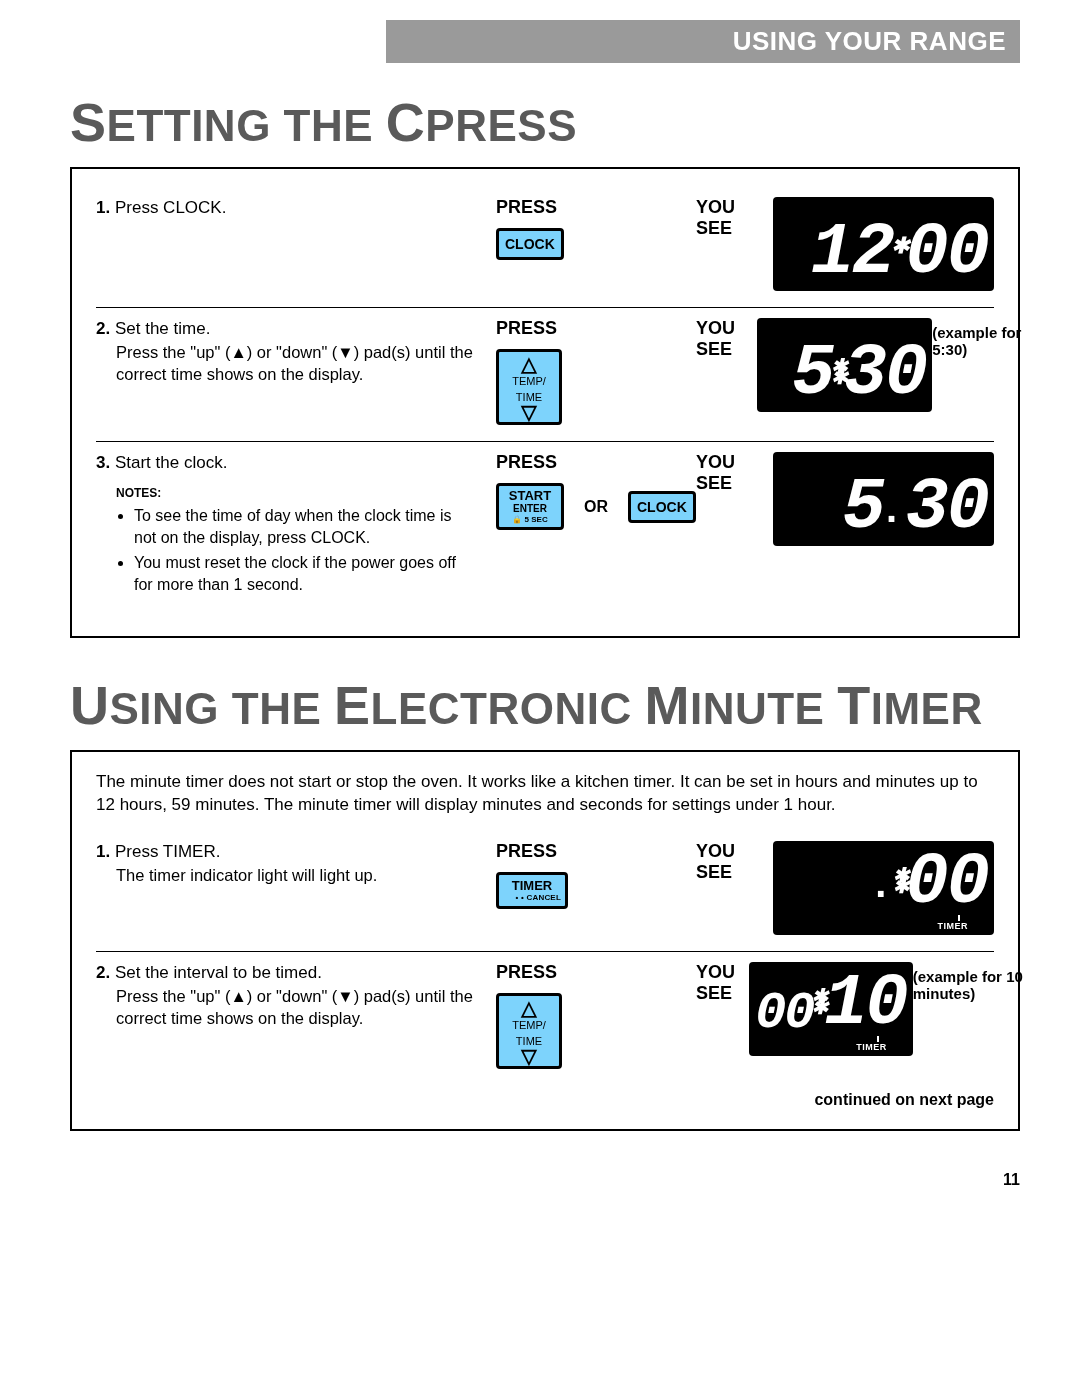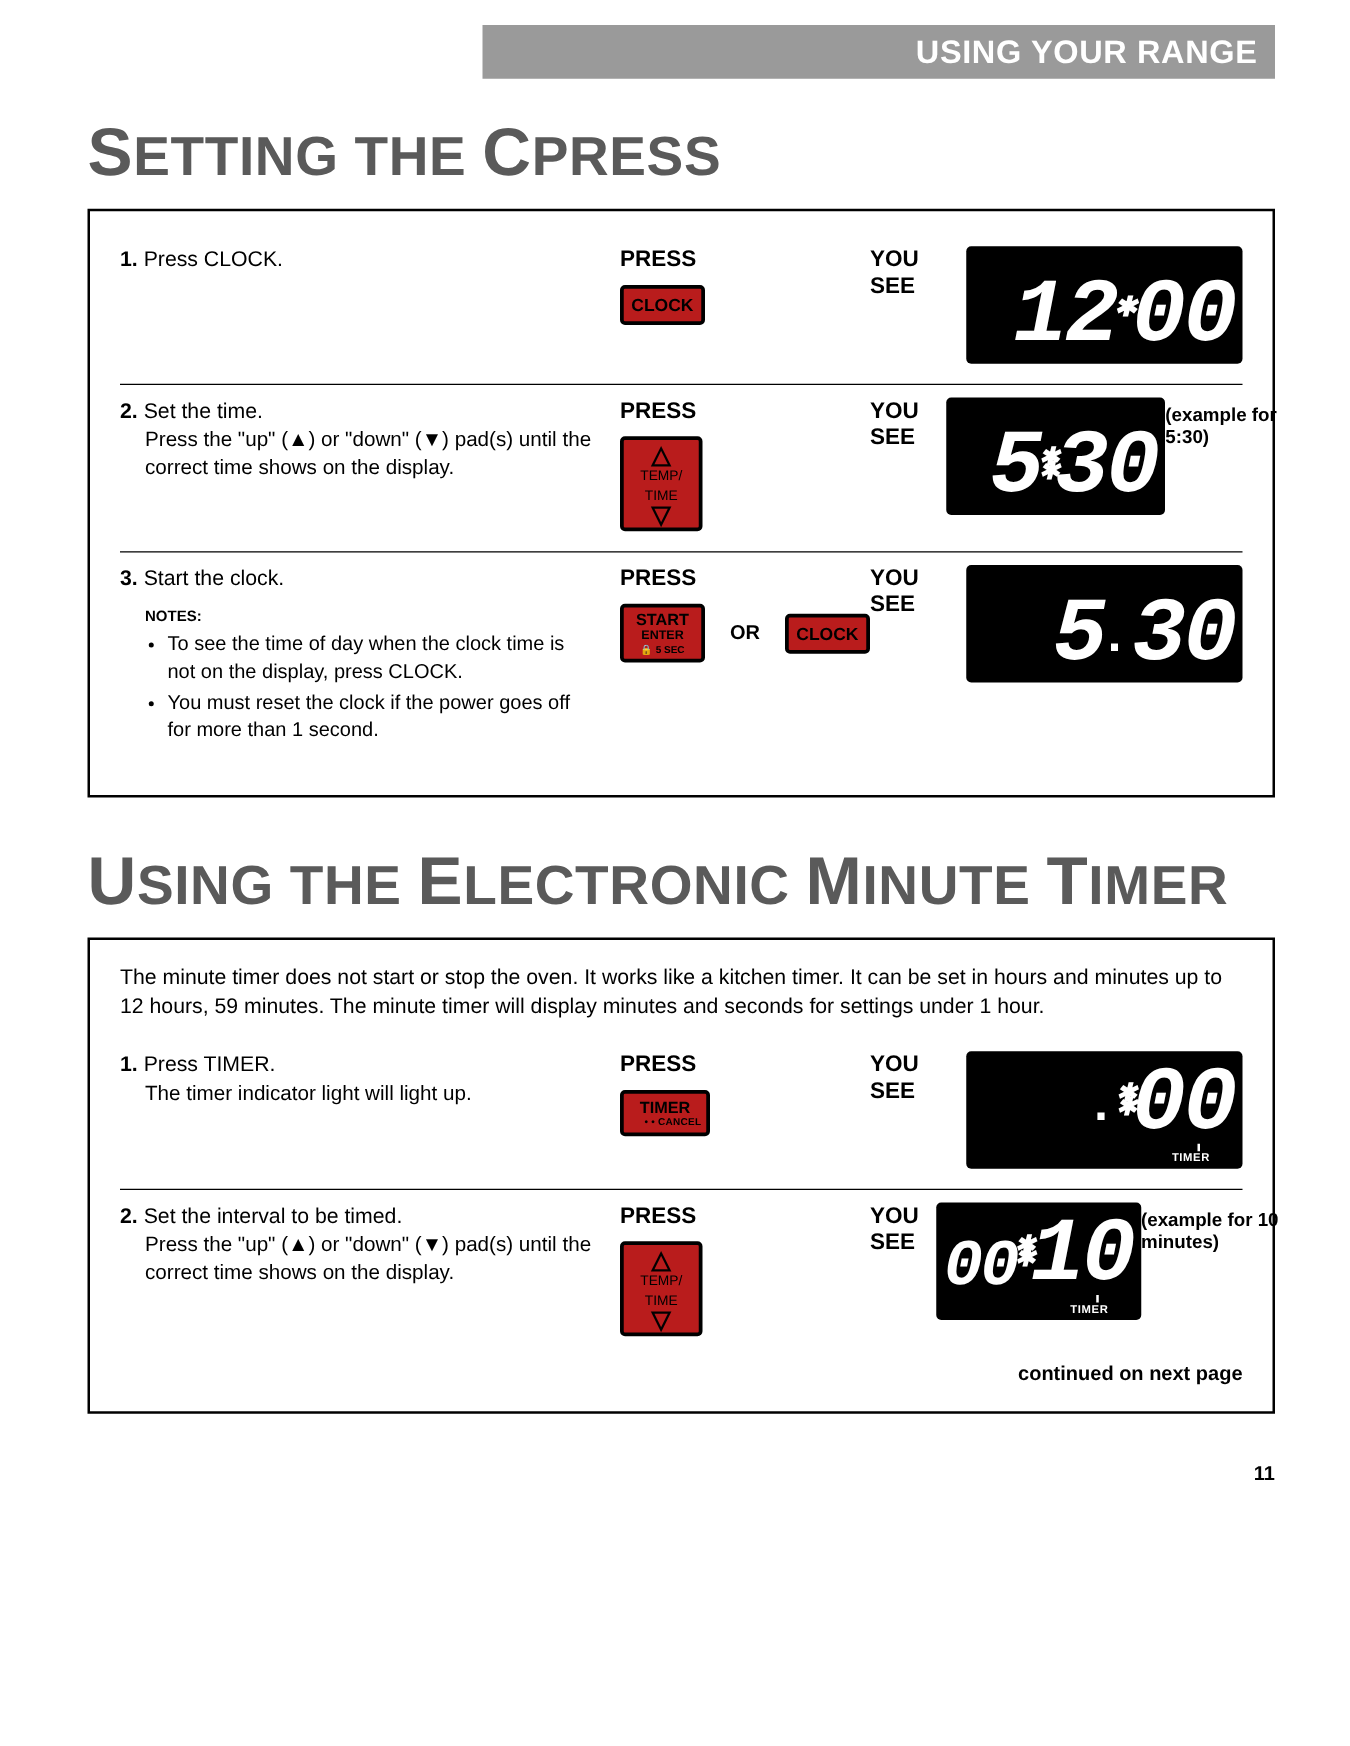--- a/index.html
+++ b/index.html
@@ -61,21 +61,21 @@
   .press-col { display:flex; flex-direction:column; align-items:flex-start; }
   .btn-box {
     border: 3px solid #000;
     border-radius: 4px;
     text-align: center;
     display: inline-block;
     padding: 2px 6px;
     line-height: 1;
     font-weight: bold;
     font-family: Arial, sans-serif;
-    background:#b91c1c;
+    background:#7dd3fc;
   }
   .btn-stack { display:flex; align-items:center; gap:20px; }
   .btn-or { font-weight:bold; font-size:16px; }
   .btn-clock { font-size:14px; padding:6px 6px; min-width:42px;}
   .btn-temptime { width:52px; padding:4px 4px 2px 4px; }
   .btn-temptime .tri { font-size:20px; line-height:0.6; display:block; padding:2px 0;}
   .btn-temptime .lbl { font-size:11px; font-weight:normal; line-height:1; padding:2px 0;}
   .btn-start { width:56px; padding:3px 3px 3px 3px; }
   .btn-start .l1 { font-size:13px; display:block; }
   .btn-start .l2 { font-size:10px; display:block; margin-top:2px;}

